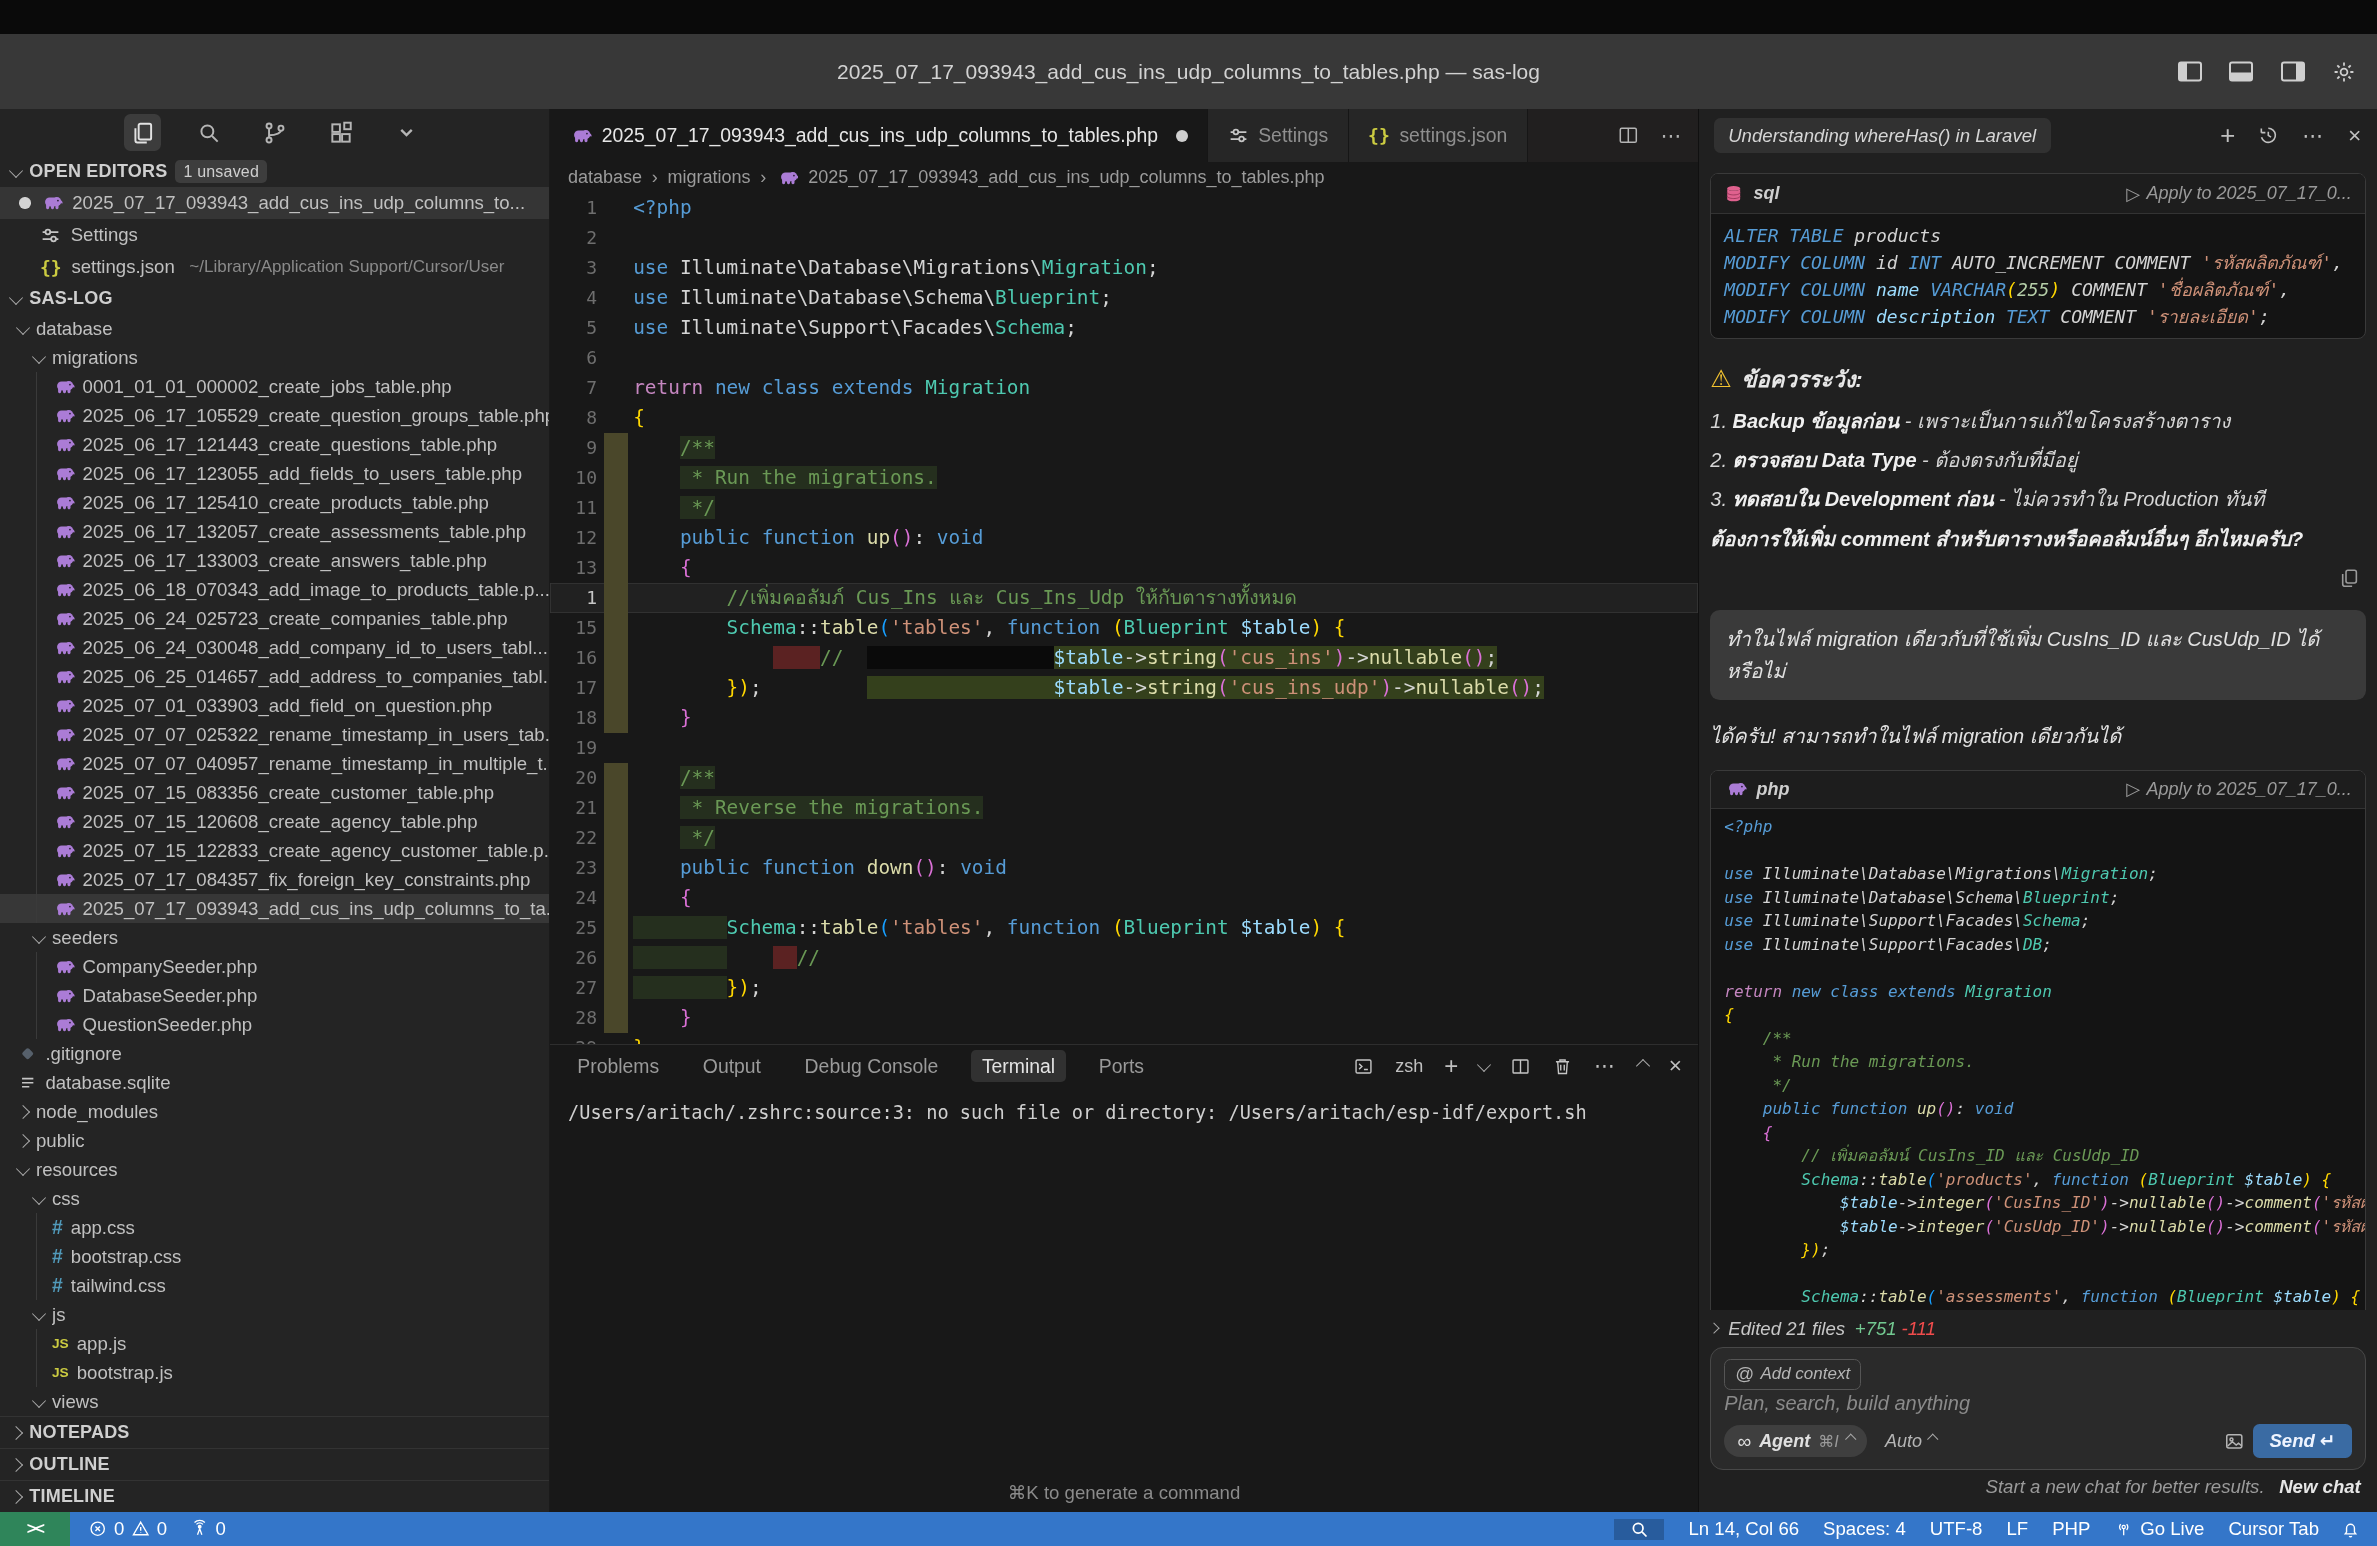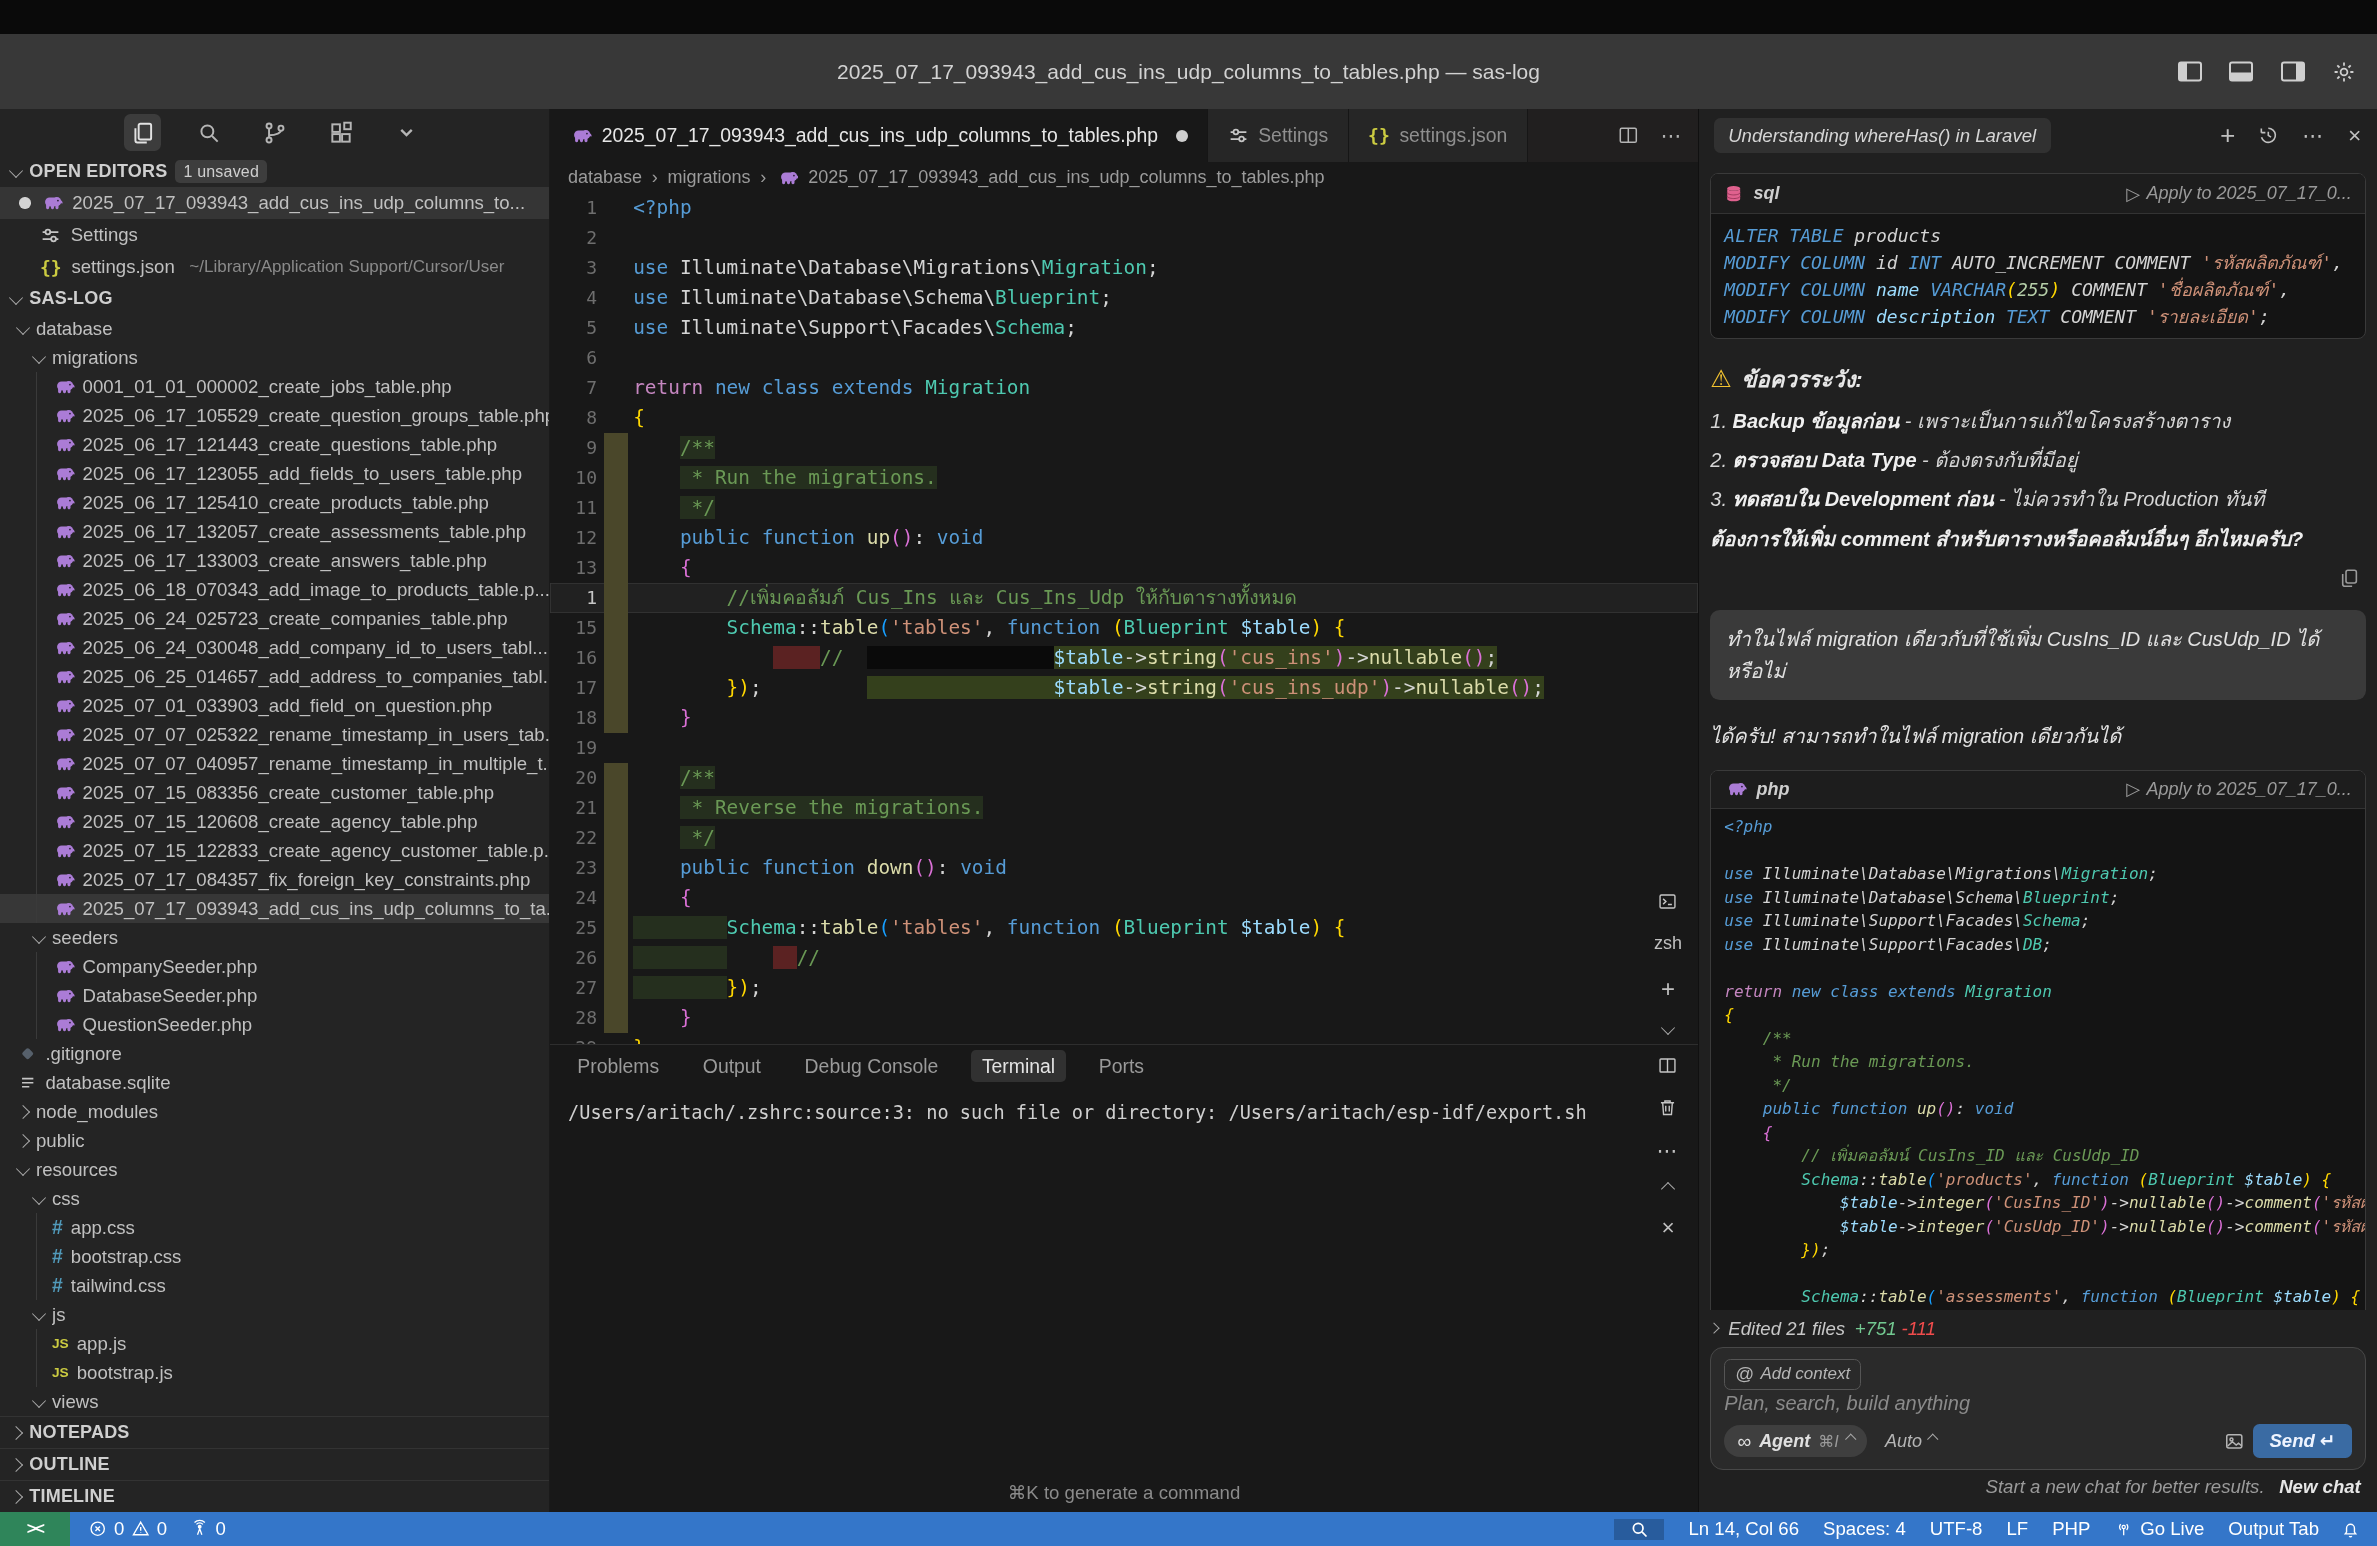--- a/index.html
+++ b/index.html
@@ -56,21 +56,21 @@
   .c-k{color:#569CD6}.c-ctl{color:#C586C0}.c-type{color:#4EC9B0}.c-fn{color:#DCDCAA}
   .c-str{color:#CE9178}.c-num{color:#B5CEA8}.c-com{color:#6A9955}.c-var{color:#9CDCFE}
   .c-w{color:#D4D4D4}.c-b1{color:#FFD700}.c-b2{color:#DA70D6}.c-b3{color:#179FFF}
   .bg-red{background:rgba(148,44,44,.55);} .bg-dark{background:rgba(5,5,5,.72);}
   .bg-add{background:rgba(92,122,36,.42);} .bg-tint{background:rgba(72,108,48,.28);}
   
   #terminal{height:467px;border-top:0.8px solid #2e2e2e;display:flex;flex-direction:column;background:#181818;}
   #term-head{height:42px;display:flex;align-items:center;padding:0 16px;gap:27.5px;font-size:19.4px;color:#9a9a9a;position:relative;}
   .term-tab{padding:4.9px 11.3px;border-radius:4.9px;}
   .term-tab.active{background:#313131;color:#e3e3e3;}
-  #term-actions{position:absolute;right:16px;display:flex;align-items:center;gap:21px;color:#c0c0c0;flex-direction:column;}
+  #term-actions{position:absolute;right:16px;display:flex;align-items:center;gap:21px;color:#c0c0c0;}
   #term-body{flex:1;padding:11.3px 0 0 18px;font-size:18.6px;line-height:29px;color:#cfcfcf;white-space:pre;}
   #term-hint{height:39px;display:flex;align-items:center;justify-content:center;color:#8b8b8b;font-size:18.6px;}
   .prompt-circle{color:#9a9a9a;}
   
   #chat{width:679px;height:100%;background:#202020;border-left:0.8px solid #101010;display:flex;flex-direction:column;box-sizing:border-box;font-style:italic;}
   #chat-head{height:53px;display:flex;align-items:center;padding:0 14.6px;position:relative;}
   #chat-title{background:#313131;border-radius:6.5px;padding:6.5px 14.6px;font-size:18.6px;color:#d6d6d6;white-space:nowrap;}
   #chat-head .acts{position:absolute;right:16px;display:flex;align-items:center;gap:22.6px;color:#c0c0c0;}
   #chat-msgs{flex:1;overflow:hidden;padding:4.9px 11.3px 0 11.3px;}
   .codeblock{border:0.8px solid #3a3a3a;border-radius:8px;background:#141414;overflow:hidden;margin-top:6.5px;}
@@ -1151,21 +1151,21 @@
         <span class="st-seg">
           <span class="ic">
             <svg width="19.4" height="19.4" viewBox="0 0 24 24" fill="none" stroke="#fff" stroke-width="1.6">
               <circle cx="12" cy="10" r="2"></circle>
               <path d="M8.4 13.6a5 5 0 0 1 0-7.2M15.6 6.4a5 5 0 0 1 0 7.2M12 12.5V20"></path>
             </svg>
           </span>
           <span>Go Live</span>
         </span>
         <span class="st-seg">
-          <span>Output Tab</span>
+          <span>Cursor Tab</span>
         </span>
       </span>
     <span class="ic" style="margin-right:16px;">
         <svg width="21" height="21" viewBox="0 0 24 24" fill="none" stroke="#fff" stroke-width="1.6">
           <path d="M6 17h12l-1.5-2v-4.5a4.5 4.5 0 1 0-9 0V15z"></path>
           <path d="M10.5 19.5a1.8 1.8 0 0 0 3 0"></path>
         </svg>
       </span>
   </div>
 </div>

